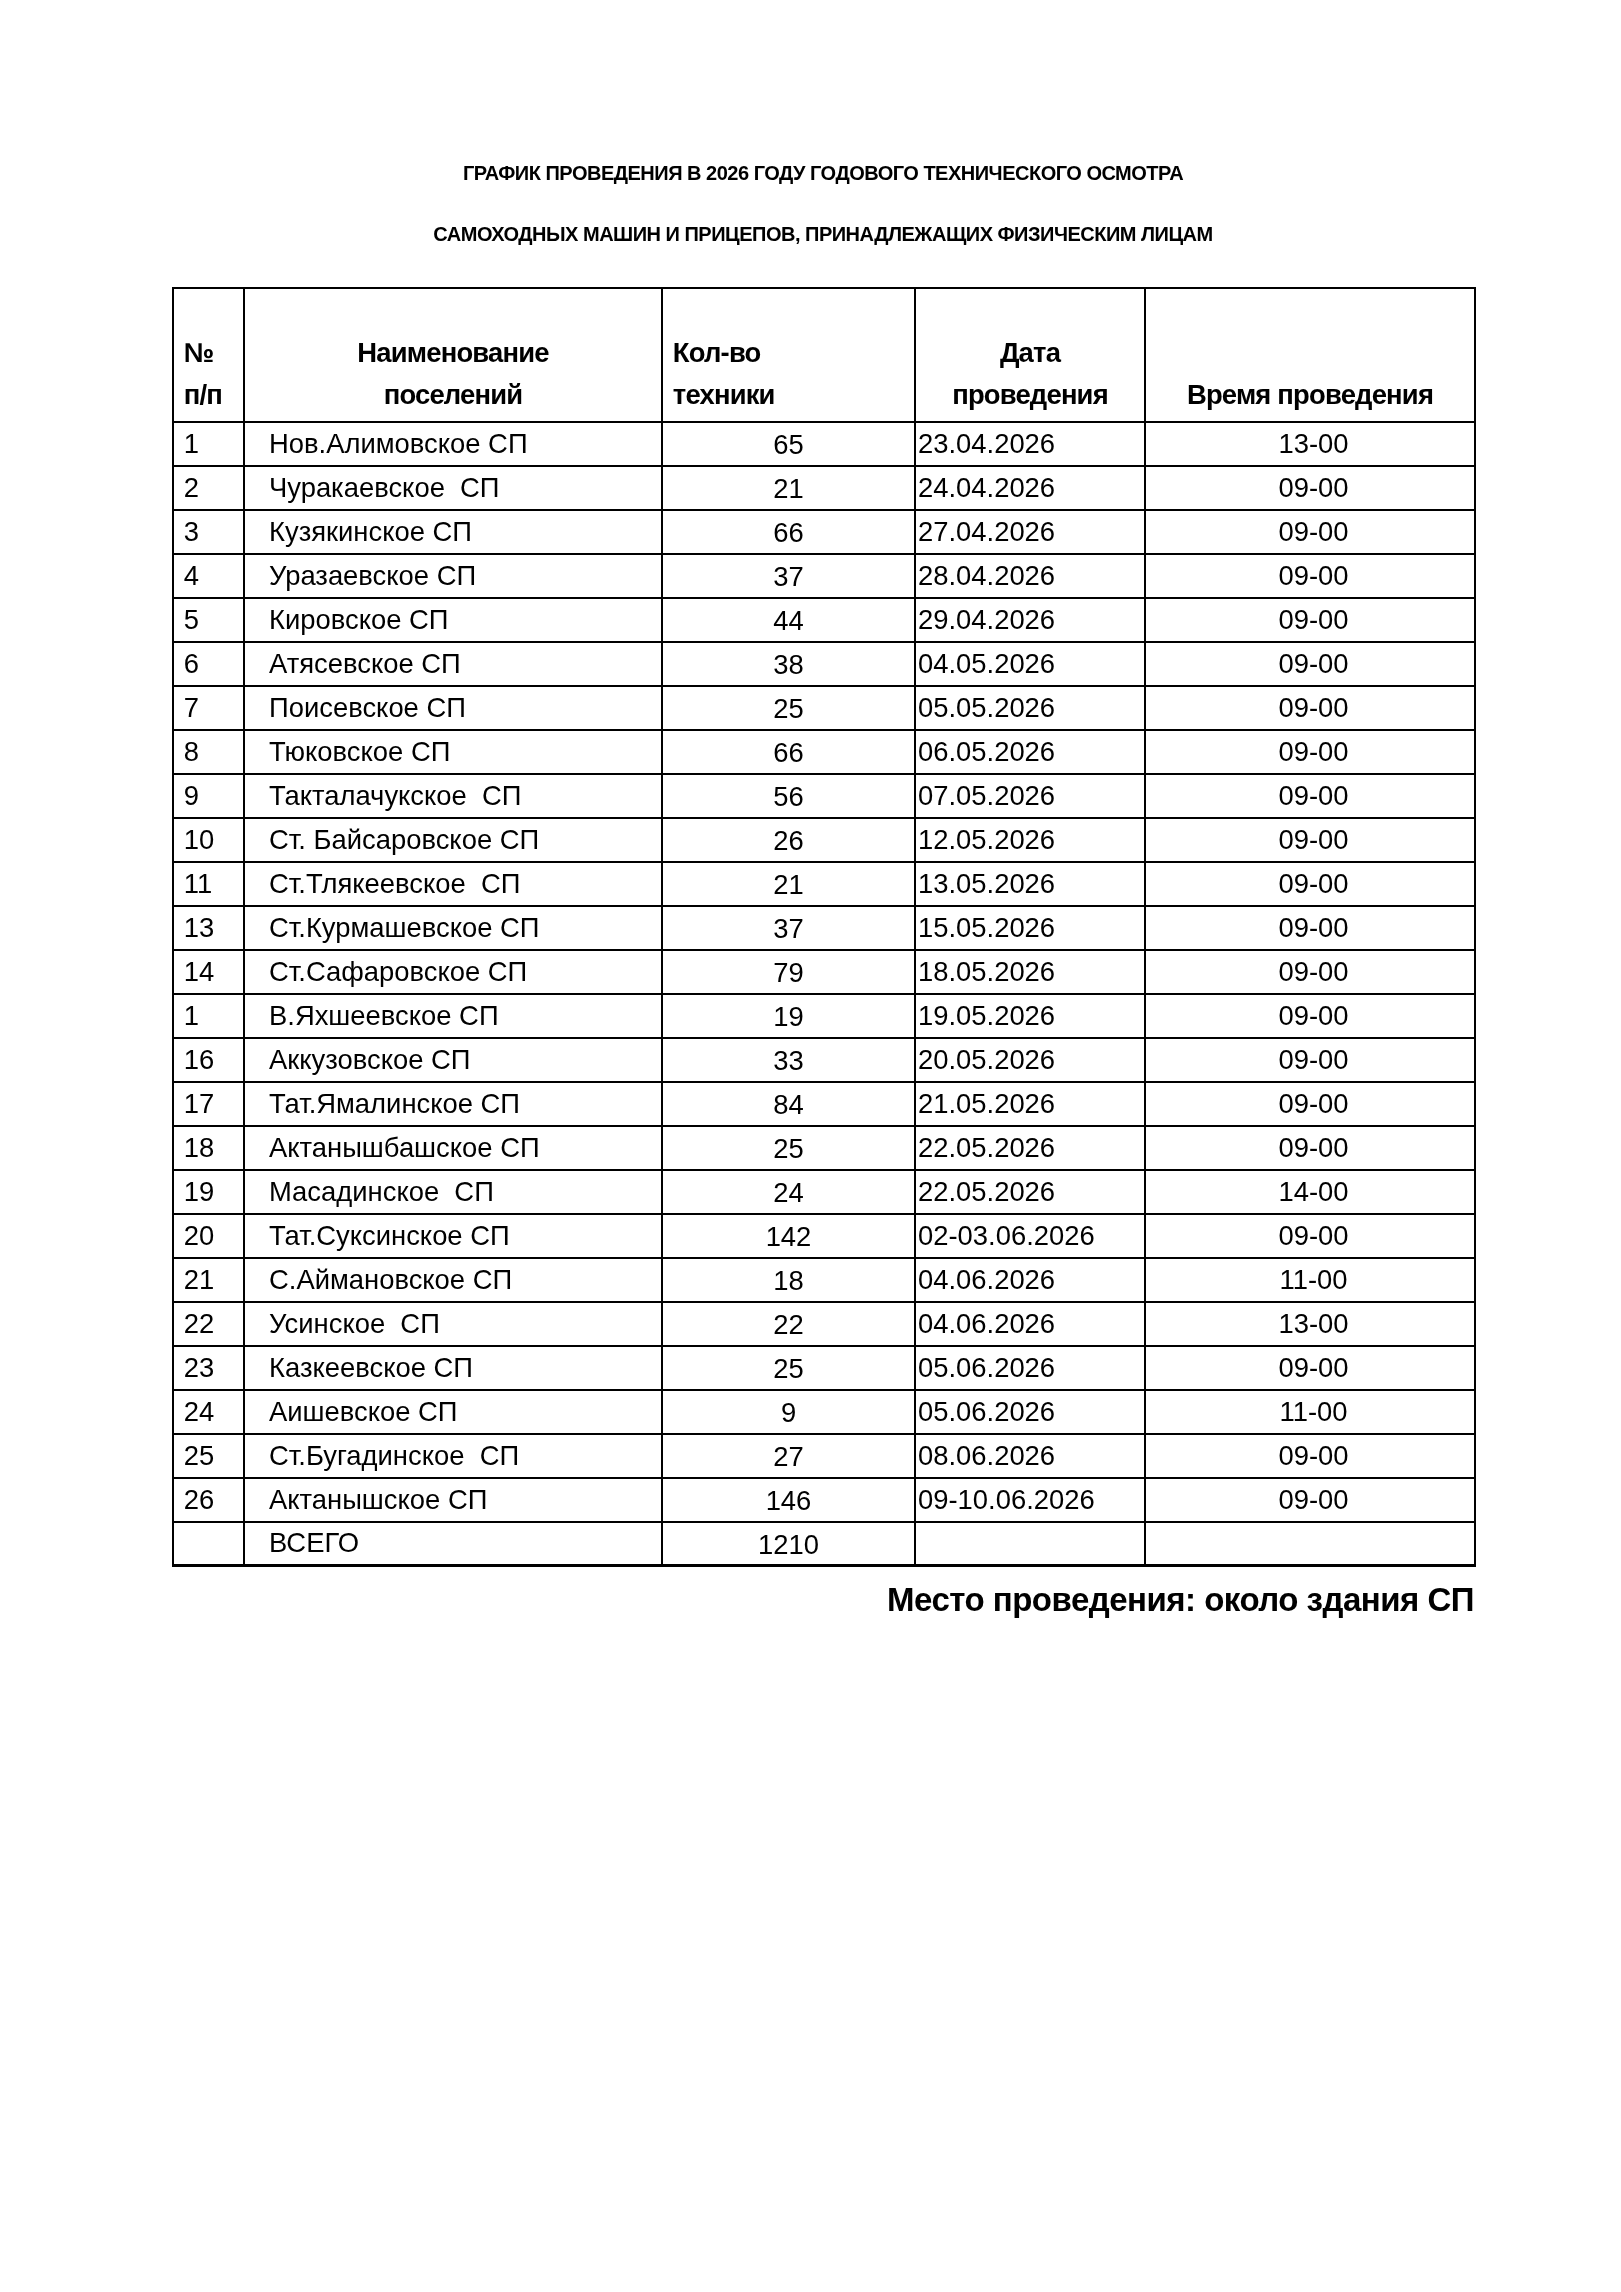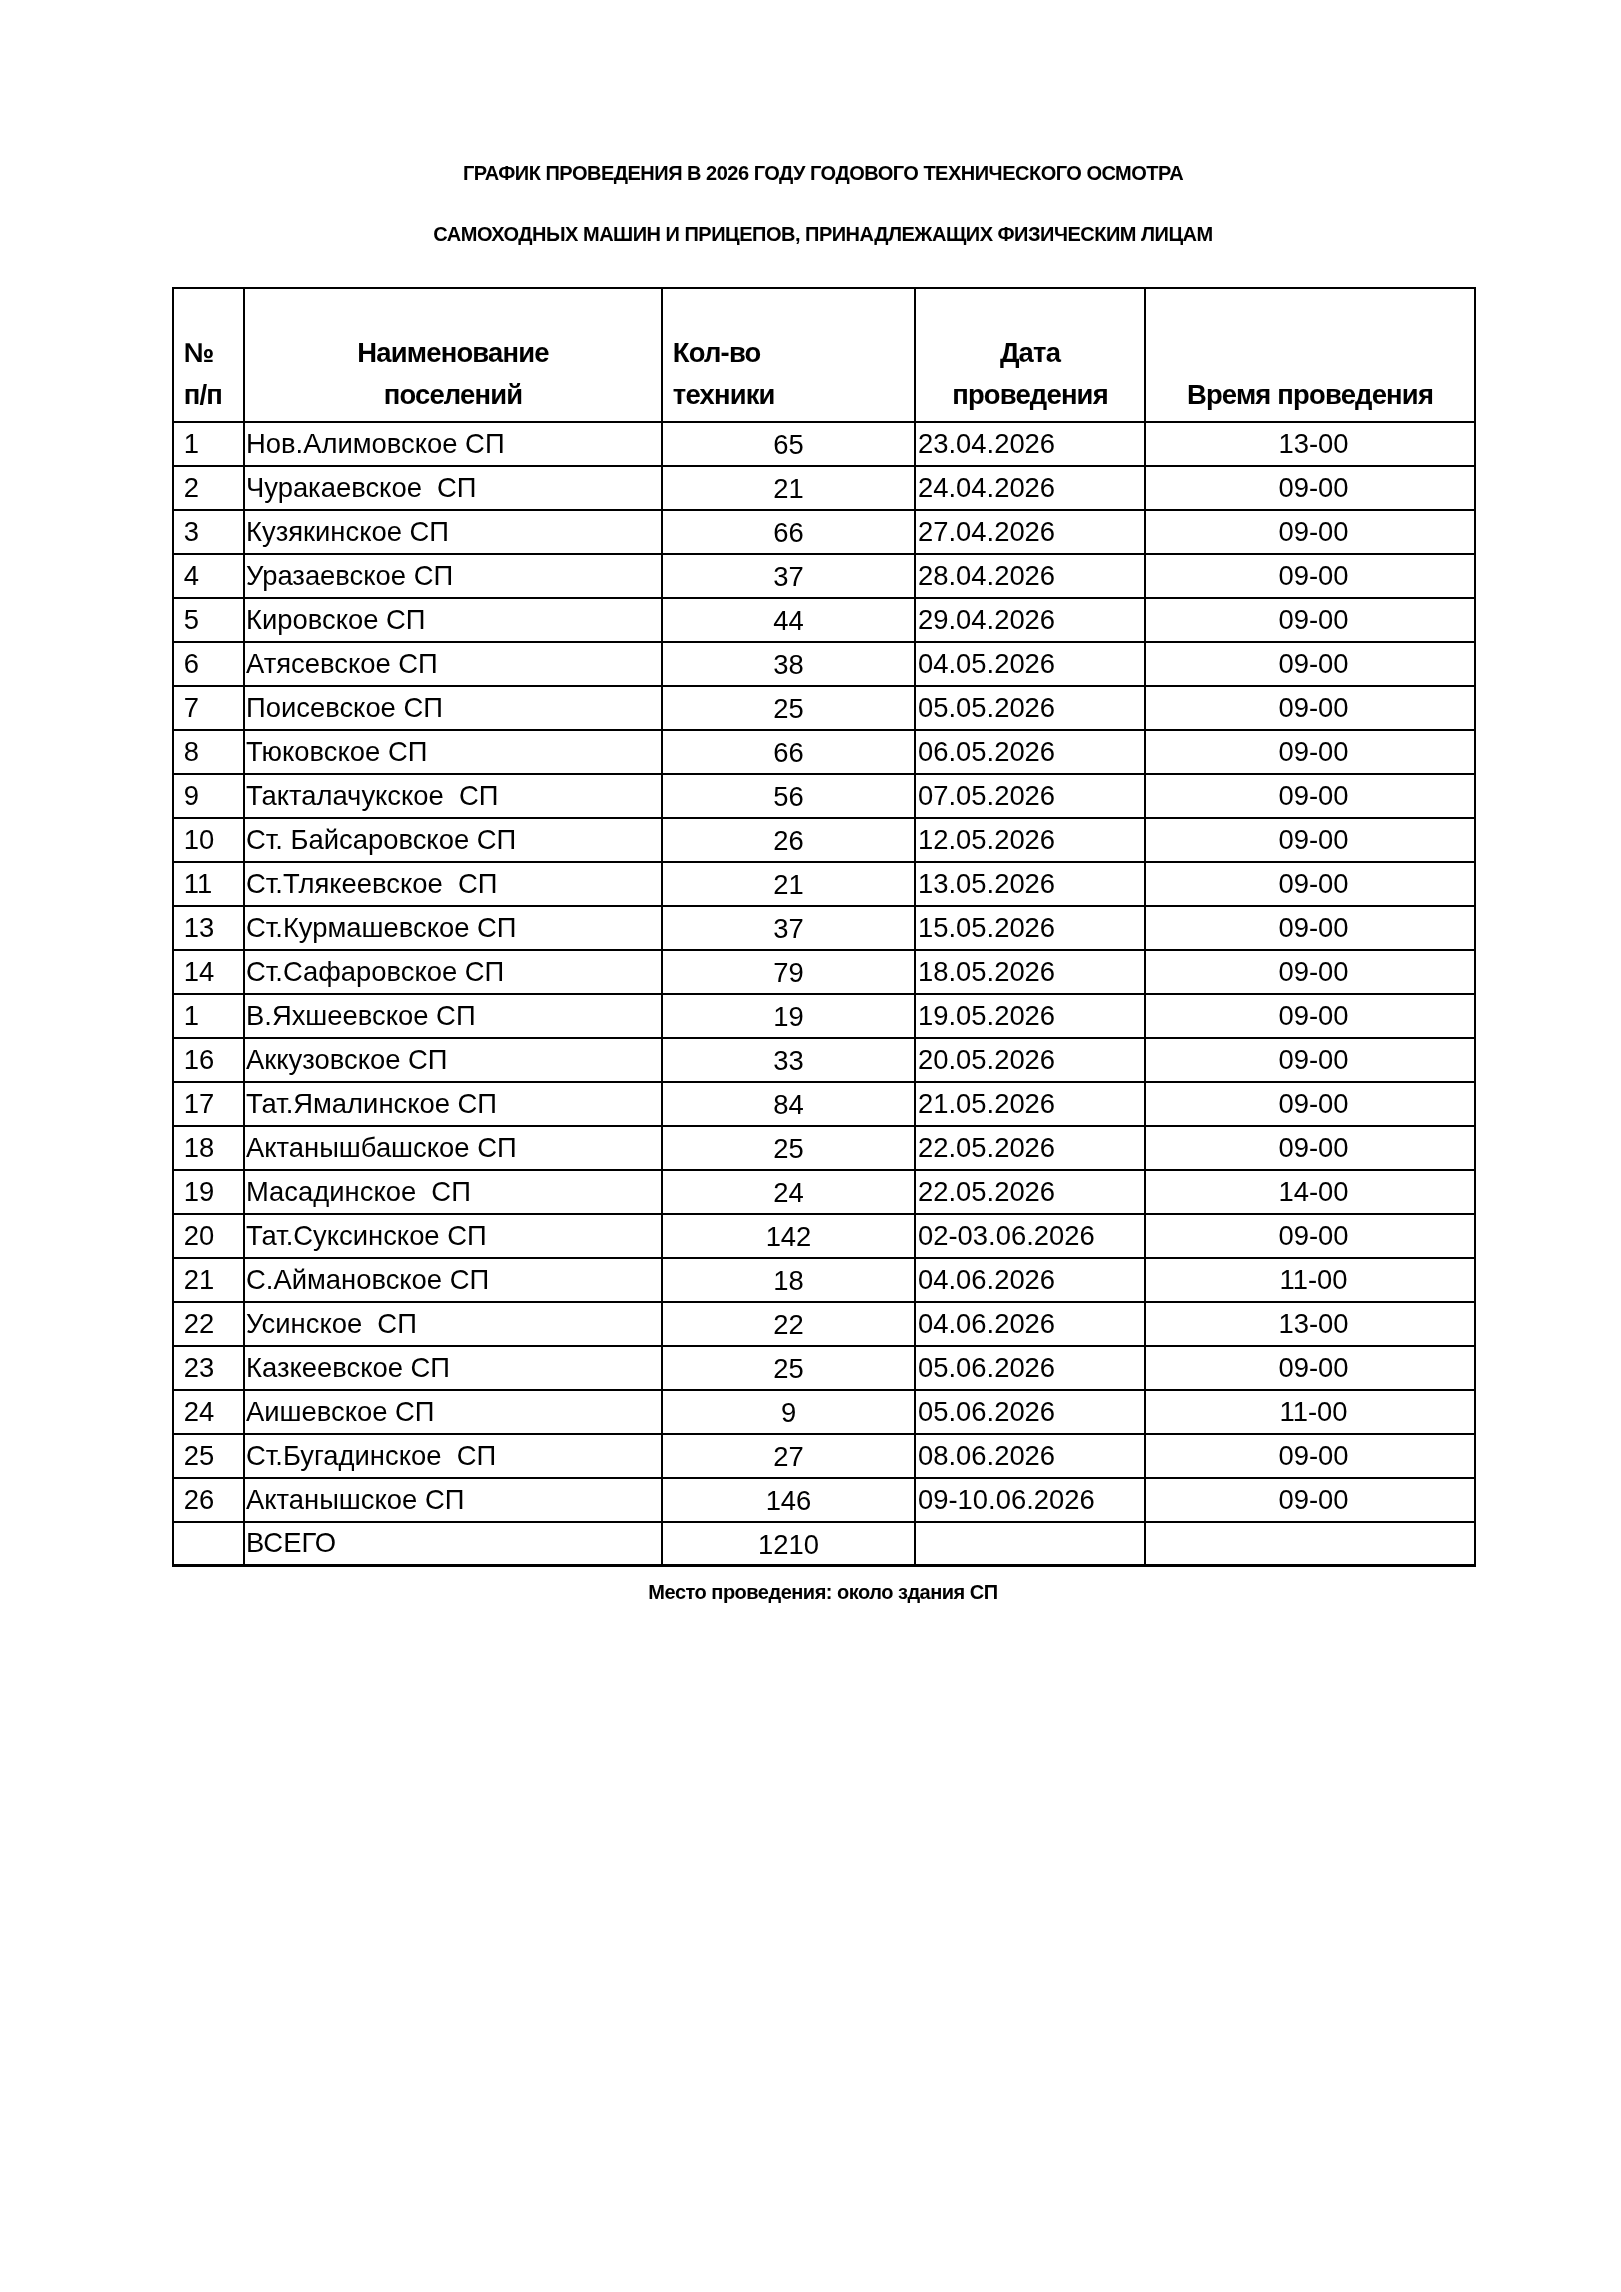--- a/index.html
+++ b/index.html
@@ -48,29 +48,29 @@
     font-size: 27.4px;
     line-height: 42px;
     letter-spacing: -0.8px;
     vertical-align: bottom;
     padding: 0 0 4.9px 0;
   }
   th.h-num, th.h-count { text-align: left; padding-left: 9.8px; }
   th.h-name, th.h-date, th.h-time { text-align: center; }
   td { font-size: 27.4px; }
   td.num  { text-align: left;  padding-left: 9.8px; vertical-align: middle; }
-  td.name { text-align: left;  padding-left: 1px;  vertical-align: middle; white-space: pre; }
+  td.name { text-align: left;  padding-left: 24px;  vertical-align: middle; white-space: pre; }
   td.count{ text-align: center; vertical-align: top; line-height: 29px; padding-top: 7px; }
   td.date { text-align: left;  padding-left: 2px; vertical-align: middle; }
   td.time { text-align: center; vertical-align: middle; padding-left: 8px; }
   .footer {
     margin-top: 13.7px;
-    text-align: center;
+    text-align: right;
     font-weight: bold;
-    font-size: 20px;
+    font-size: 33px;
     letter-spacing: -0.5px;
   }
 </style>
 </head>
 <body>
 
 <div class="wrap">
 
   <div class="title">
     <div>ГРАФИК ПРОВЕДЕНИЯ В 2026 ГОДУ ГОДОВОГО ТЕХНИЧЕСКОГО ОСМОТРА</div>

